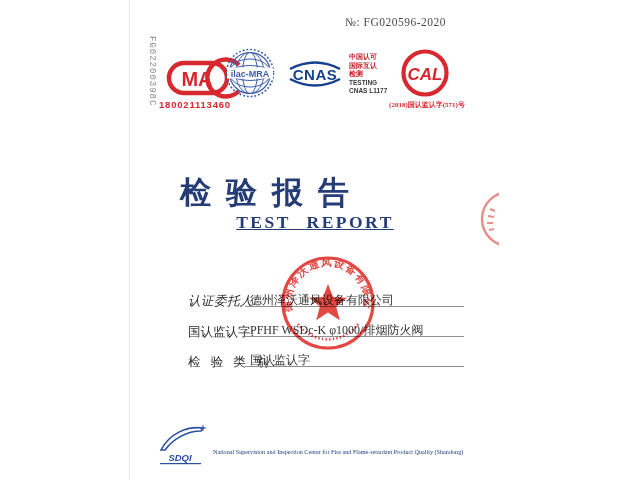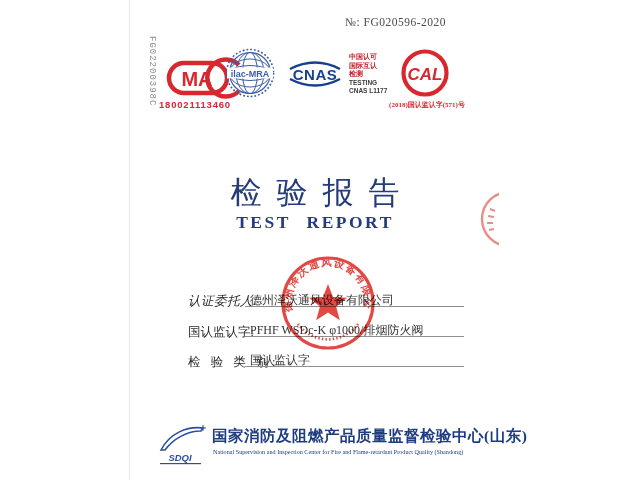--- a/index.html
+++ b/index.html
@@ -13,24 +13,24 @@
   .report-no{position:absolute;left:345px;top:16px;font-size:11.5px;color:#4a4a4a;letter-spacing:.5px;}
   .cma-num{position:absolute;left:159px;top:99px;width:92px;text-align:left;
            font-size:9.5px;font-weight:bold;color:#d7282f;letter-spacing:.8px;
            font-family:"Liberation Sans","DejaVu Sans",sans-serif;}
   .cnas-info{position:absolute;left:349px;top:53px;width:60px;
              font-family:"Liberation Sans","DejaVu Sans",sans-serif;}
   .cnas-info .cn{font-size:7px;line-height:8.5px;font-weight:bold;color:#c5242b;}
   .cnas-info .en{font-size:6.5px;line-height:8.5px;font-weight:bold;color:#3a3a3a;}
   .cal-approval{position:absolute;left:386px;top:100px;width:82px;text-align:center;
                 font-size:7px;color:#d7282f;font-weight:bold;}
-  .title-cn{position:absolute;left:165px;top:172px;width:300px;text-align:center;
-            font-size:31px;font-weight:normal;color:#253c77;letter-spacing:15px;text-indent:15px;}
+  .title-cn{position:absolute;left:165px;top:172px;width:300px;
+            font-size:31px;font-weight:bold;color:#253c77;letter-spacing:15px;text-indent:15px;}
   .title-en{position:absolute;left:165px;top:212px;width:300px;text-align:center;
-            font-size:17.5px;font-weight:bold;color:#253c77;letter-spacing:2.5px;word-spacing:9px;}
+            font-size:17.5px;font-weight:bold;color:#253c77;letter-spacing:2.5px;word-spacing:9px;text-decoration:underline;}
   .frow .label{position:absolute;left:188px;font-size:12.5px;color:#2b2b2b;}
   .frow .value{position:absolute;left:250px;font-size:12px;color:#333;white-space:nowrap;}
   .frow .line{position:absolute;left:245px;width:219px;border-bottom:1px solid #8f8f8f;}
   .r3l{letter-spacing:3.5px;}
   .stamp{position:absolute;left:268px;top:243px;mix-blend-mode:multiply;opacity:.9;}
   .edge-stamp{position:absolute;left:477px;top:188px;opacity:.75;}
   .footer-cn{position:absolute;left:212px;top:426px;font-size:15.5px;font-weight:bold;
              color:#1e3c80;letter-spacing:.5px;white-space:nowrap;}
   .footer-en{position:absolute;left:213px;top:448px;font-size:7px;color:#1e3c80;
              white-space:nowrap;transform-origin:left top;transform:scaleX(.88);}
@@ -124,16 +124,15 @@
     <circle cx="32" cy="31" r="27" fill="none" stroke="#e26760" stroke-width="2.4"></circle>
     <path d="M 13 21 l 5 2 M 11 28 l 6 1 M 10 35 l 6 0 M 12 42 l 5 -1" stroke="#e26760" stroke-width="2" fill="none"></path>
   </svg>
 
   <svg class="abs" style="left:157px;top:421px;" width="54" height="44" viewBox="0 0 54 44">
     <path d="M 4 29 C 13 12 30 5 46 7 L 44 10 C 30 10 16 18 8 29 Z" fill="none" stroke="#2a4fa2" stroke-width="1.6"></path>
     <path d="M 46 4 l 0 6 M 43 7 l 6 0" stroke="#2a4fa2" stroke-width="1"></path>
     <text x="23" y="40" text-anchor="middle" font-size="9.5" font-weight="bold" font-style="italic" fill="#2a4fa2">SDQI</text>
     <rect x="3" y="42" width="41" height="1.2" fill="#2a4fa2"></rect>
   </svg>
-  <div class="footer-cn">国家消防及阻燃产品质量监督检验中心(山东)</div>
   <div class="footer-en">National Supervision and Inspection Center for Fire and Flame-retardant Product Quality (Shandong)</div>
 
 </div>
 
 </body></html>

